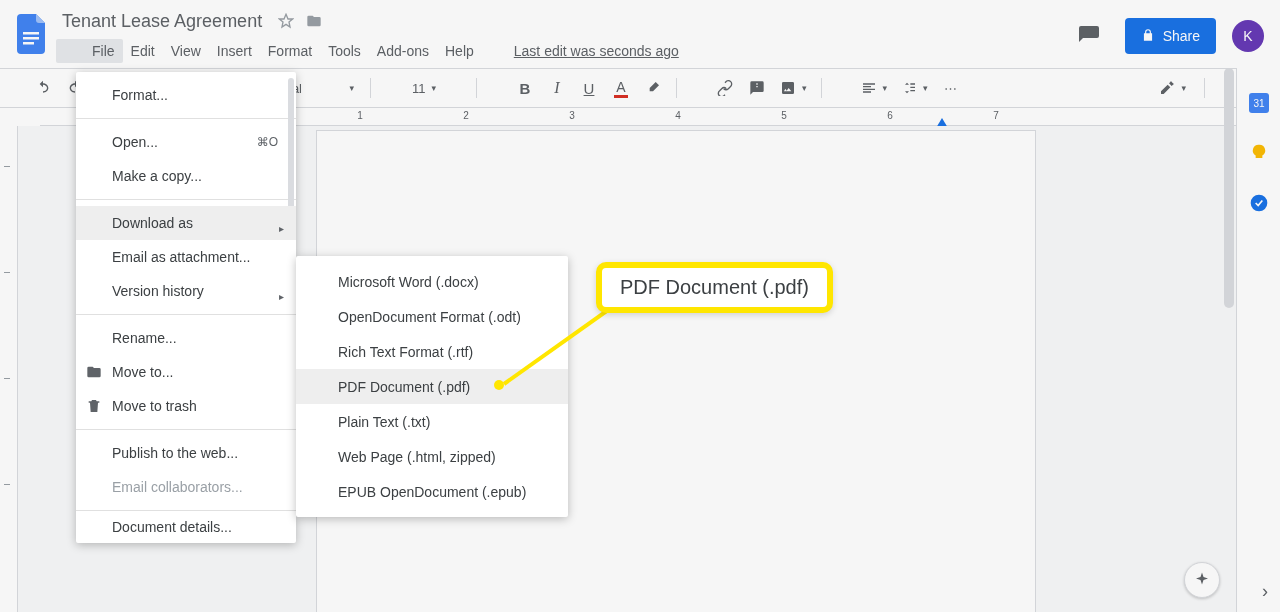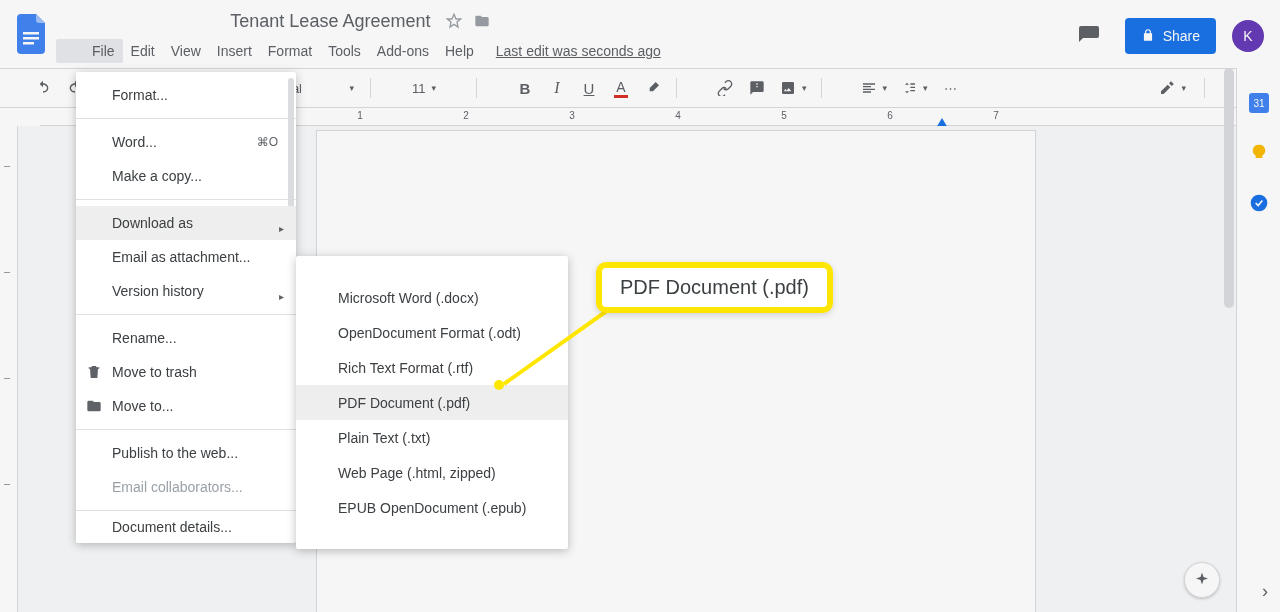--- a/index.html
+++ b/index.html
@@ -2,27 +2,27 @@
 <html><head>
 <meta charset="utf-8">
 <style>
   * { box-sizing: border-box; margin: 0; padding: 0; font-family: Arial, "Helvetica Neue", Helvetica, sans-serif; }
   body { width: 1280px; height: 612px; overflow: hidden; background: #fff; color: #202124; position: relative; }
 
   
   .titlebar { height: 68px; display: flex; align-items: flex-start; padding: 6px 16px 0 12px; }
   .docs-icon { width: 40px; height: 56px; display:flex;align-items:center;justify-content:center; }
   .doc-title-area { flex: 0 0 auto; display: flex; flex-direction: column; margin-left: 4px; }
-  .doc-title-row { display:flex; align-items:center; height:30px;justify-content:center;}
+  .doc-title-row { display:flex; align-items:center; height:30px;}
   .doc-title { font-size: 18px; color:#5f6368; padding: 2px 6px; }
   .star, .folder { width:20px; height:20px; margin-left:8px; color:#5f6368; display:flex;align-items:center;justify-content:center;}
   .menubar { display:flex; height:30px; align-items:center; }
   .menubar-item { font-size:14px; color:#5f6368; padding:4px 8px; border-radius:2px; cursor:default;}
   .menubar-item.active { background:#e8eaed;padding-left:36px; }
-  .last-edit { font-size:14px; color:#5f6368; text-decoration:underline; margin-left:14px;}
+  .last-edit { font-size:14px; color:#5f6368; text-decoration:underline; margin-left:32px;}
   .title-right { margin-left:auto; display:flex; align-items:center; gap:16px; padding-top:10px;}
   .comment-btn{ width:40px; height:40px; display:flex; align-items:center; justify-content:center; color:#5f6368;}
   .share-btn { background:#1a73e8; color:#fff; height:36px; border-radius:4px; padding:0 16px; display:flex; align-items:center; gap:8px; font-size:14px; font-weight:500;}
   .avatar { width:32px; height:32px; border-radius:50%; background:#673ab7; color:#fff; display:flex; align-items:center; justify-content:center; font-size:14px;}
 
   
   .toolbar { height:40px; border-top:1px solid #dadce0; border-bottom:1px solid #dadce0; display:flex; align-items:center; padding:0 10px 0 30px; gap:6px;}
   .tool { height:26px; min-width:26px; padding:0 4px; display:flex; align-items:center; justify-content:center; color:#5f6368; font-size:13px;}
   .tool.sep { border-left:1px solid #dadce0; margin:0 4px; height:20px; padding:0;}
   .tool.wide { min-width:90px; justify-content:space-between; padding:0 6px;}
@@ -58,21 +58,21 @@
   .menu-scroll{position:absolute; right:2px; top:6px; width:6px; height:160px; background:#dadce0; border-radius:3px;}
   .menu-item{ height:34px; display:flex; align-items:center; padding:0 18px 0 36px; font-size:14px; color:#3c4043; position:relative; white-space:nowrap;}
   .menu-item.disabled{ color:#9aa0a6;}
   .menu-item .shortcut{ margin-left:auto; font-size:12px; color:#5f6368;}
   .menu-item .sub::after{ content:"▸"; position:absolute; right:12px; font-size:10px; color:#5f6368;}
   .menu-item.hover{ background:#eeeeee;}
   .menu-item .lead-icon{ position:absolute; left:10px; width:16px; height:16px; color:#5f6368;}
   .menu-sep{ height:1px; background:#e0e0e0; margin:6px 0;}
 
   
-  .submenu{ position:absolute; left:296px; top:256px; width:272px; background:#fff; box-shadow:0 2px 10px rgba(0,0,0,.25); border-radius:2px; padding:24px 0; z-index:11;}
+  .submenu{ position:absolute; left:296px; top:256px; width:272px; background:#fff; box-shadow:0 2px 10px rgba(0,0,0,.25); border-radius:2px; padding:8px 0; z-index:11;}
   .sub-item{ height:35px; display:flex; align-items:center; padding:0 24px 0 42px; font-size:14px; color:#3c4043;}
   .sub-item.hover{ background:#eeeeee;}
 
   
   .callout{ position:absolute; left:596px; top:262px; padding:8px 18px; background:#fff; border:6px solid #ffe600; border-radius:10px; font-size:20px; color:#3c4043; z-index:12; box-shadow:0 2px 6px rgba(0,0,0,.15);}
   .callout-line{ position:absolute; left:500px; top:310px; width:110px; height:80px; z-index:11; pointer-events:none;}
   .callout-dot{ position:absolute; left:494px; top:380px; width:10px; height:10px; background:#ffe600; border-radius:50%; z-index:11;}
 </style>
 </head>
 <body>
@@ -260,47 +260,47 @@
     </svg>
   </div>
 
 <div class="dim"></div>
 
 <div class="menu">
   <div class="menu-scroll"></div>
   <div class="menu-item">Format...</div>
   <div class="menu-sep"></div>
   <div class="menu-item">
-      <span>Word...</span>
+      <span>Open...</span>
       <span class="shortcut">⌘O</span>
     </div>
   <div class="menu-item">Make a copy...</div>
   <div class="menu-sep"></div>
   <div class="menu-item hover">
       <span>Download as</span>
       <span class="sub"></span>
     </div>
   <div class="menu-item">Email as attachment...</div>
   <div class="menu-item">
       <span>Version history</span>
       <span class="sub"></span>
     </div>
   <div class="menu-sep"></div>
   <div class="menu-item">Rename...</div>
+  <div class="menu-item">
+      <span class="lead-icon"><svg viewBox="0 0 24 24" fill="#5f6368">
+          <path d="M10 4H4a2 2 0 0 0-2 2v12a2 2 0 0 0 2 2h16a2 2 0 0 0 2-2V8a2 2 0 0 0-2-2h-8l-2-2z"></path>
+        </svg></span>
+      <span>Move to...</span>
+    </div>
   <div class="menu-item">
       <span class="lead-icon"><svg viewBox="0 0 24 24" fill="#5f6368">
           <path d="M6 7h12l-1 14H7L6 7zm3-4h6l1 2h4v2H4V5h4l1-2z"></path>
         </svg></span>
       <span>Move to trash</span>
-    </div>
-  <div class="menu-item">
-      <span class="lead-icon"><svg viewBox="0 0 24 24" fill="#5f6368">
-          <path d="M10 4H4a2 2 0 0 0-2 2v12a2 2 0 0 0 2 2h16a2 2 0 0 0 2-2V8a2 2 0 0 0-2-2h-8l-2-2z"></path>
-        </svg></span>
-      <span>Move to...</span>
     </div>
   <div class="menu-sep"></div>
   <div class="menu-item">Publish to the web...</div>
   <div class="menu-item disabled">Email collaborators...</div>
   <div class="menu-sep"></div>
   <div class="menu-item" style="height:20px">Document details...</div>
 </div>
 
 <div class="submenu">
   <div class="sub-item">Microsoft Word (.docx)</div>

